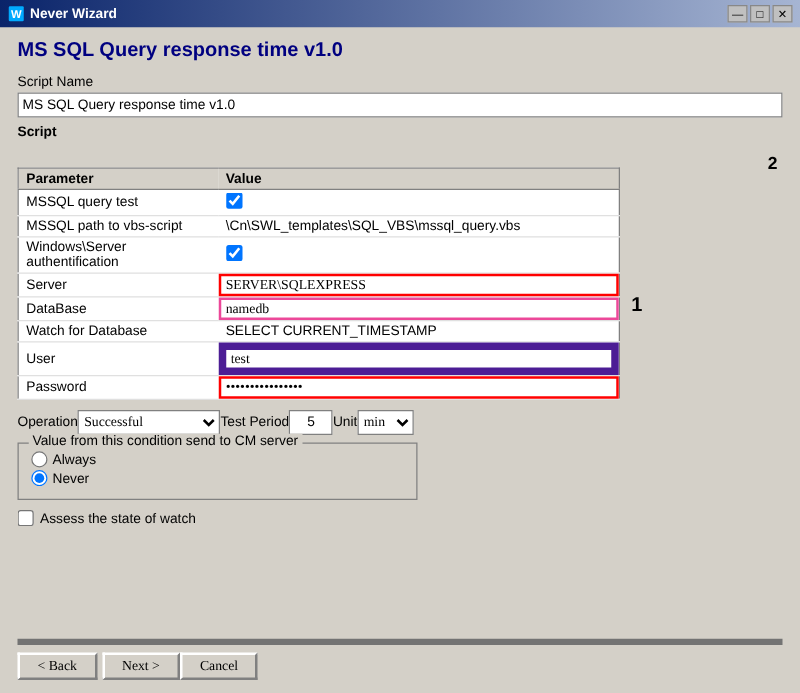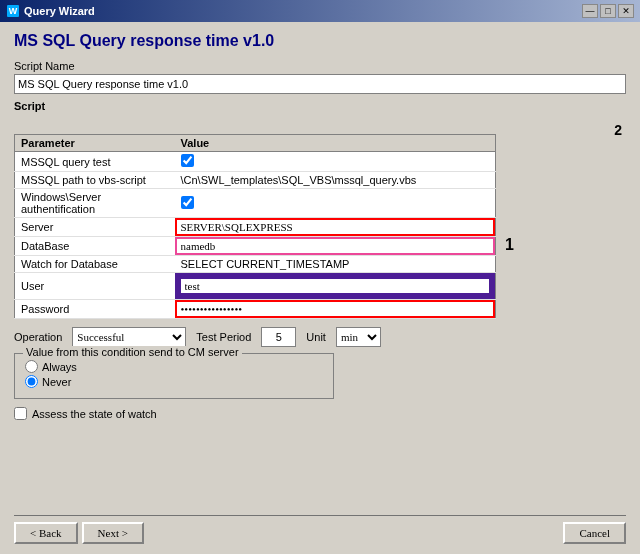--- a/index.html
+++ b/index.html
@@ -138,21 +138,20 @@
     }
 
     
     .bottom-section {
       margin-top: 8px;
     }
 
     .operation-row {
       display: flex;
       align-items: center;
-      gap: 10px;
       margin-bottom: 6px;
     }
     .op-label {
       font-size: 11px;
     }
     .select-input {
       height: 20px;
       font-size: 11px;
       font-family: "Tahoma";
       border: 1px solid #808080;
@@ -197,25 +196,24 @@
     .checkbox-row {
       display: flex;
       align-items: center;
       gap: 5px;
       margin-bottom: 8px;
     }
 
     
     .footer {
       display: flex;
-      justify-content: space-between;
       align-items: center;
       margin-top: auto;
       padding-top: 6px;
-      border-top: 1px solid #737373;
+      border-top: 5px solid #737373;
     }
     .footer-left {
       display: flex;
       gap: 4px;
     }
     .footer-btn {
       padding: 3px 14px;
       background: #d4d0c8;
       border-top: 2px solid #fff;
       border-left: 2px solid #fff;
@@ -242,21 +240,21 @@
   </style>
 </head>
 <body>
 
 <div class="title-bar">
   <div class="title-bar-left">
     <svg class="title-bar-icon" viewBox="0 0 14 14">
       <rect x="1" y="1" width="12" height="12" fill="#00aaff" rx="1"></rect>
       <text x="7" y="10" text-anchor="middle" fill="white" font-size="9" font-weight="bold">W</text>
     </svg>
-    <span class="title-bar-title">Query Wizard</span>
+    <span class="title-bar-title">Never Wizard</span>
   </div>
   <div class="title-bar-controls">
     <div class="title-bar-btn">—</div>
     <div class="title-bar-btn">□</div>
     <div class="title-bar-btn">✕</div>
   </div>
 </div>
 
 <div class="main-window">
 

